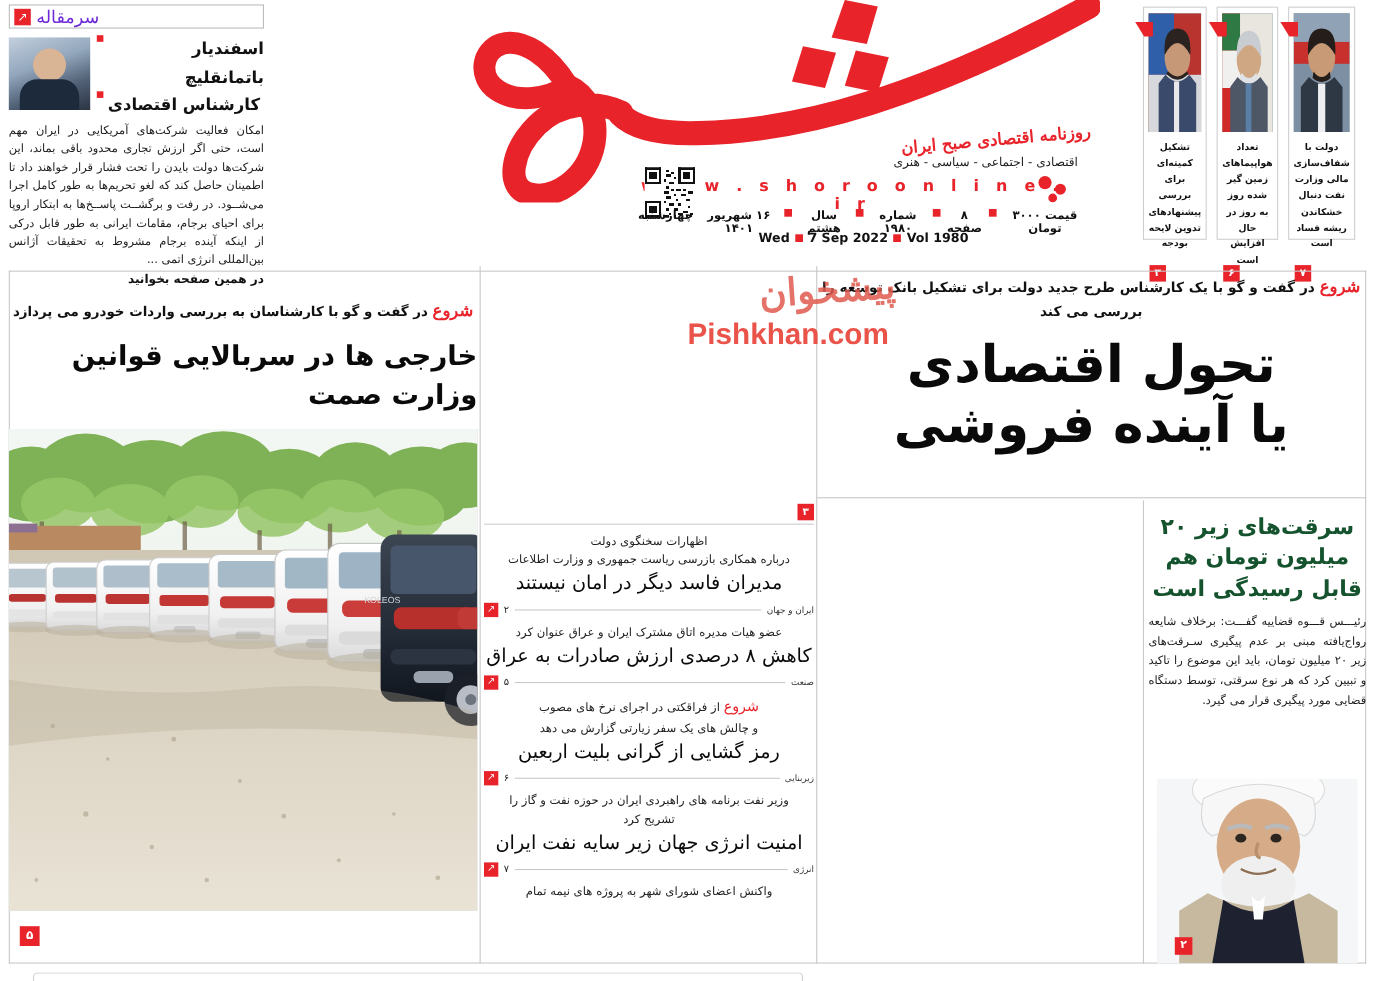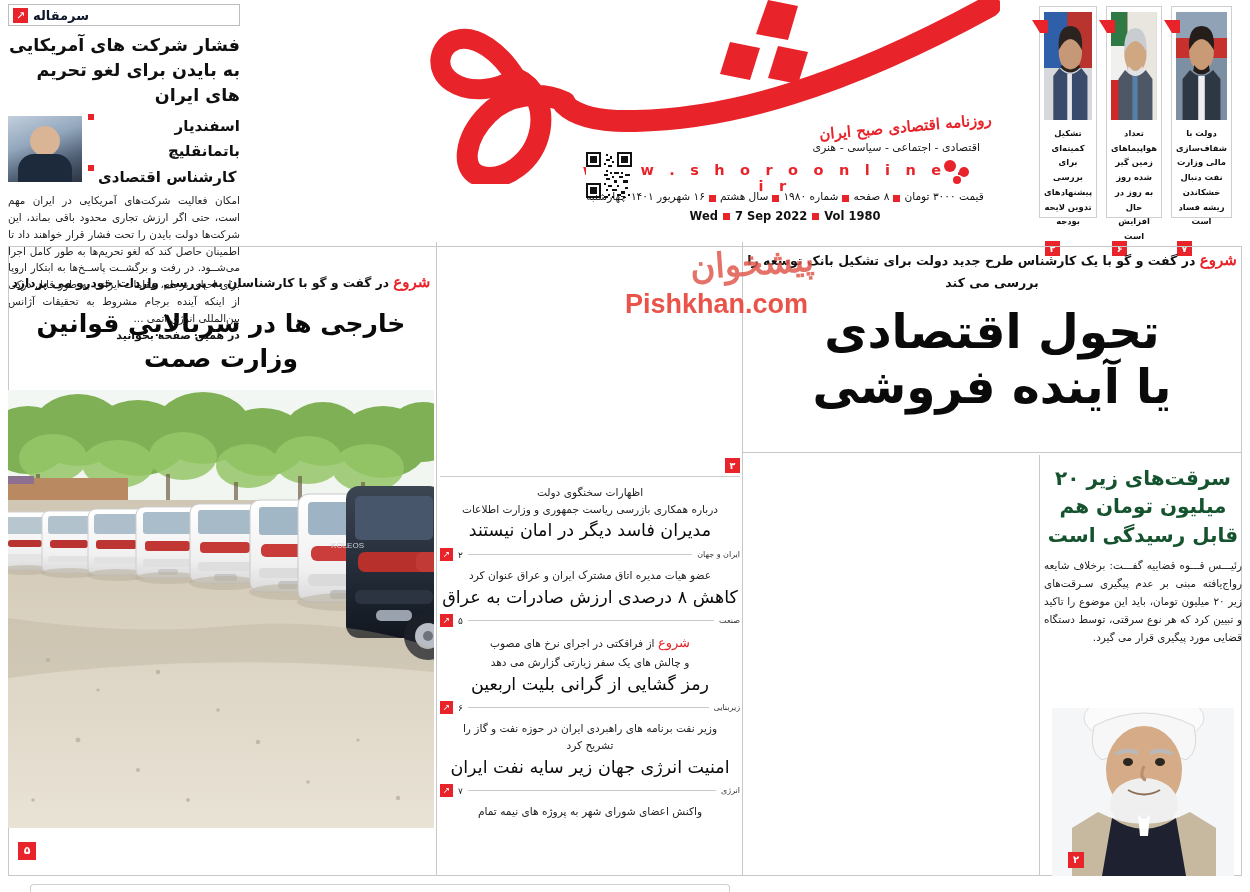--- a/index.html
+++ b/index.html
@@ -31,21 +31,21 @@
     justify-content: flex-start; gap: 5px; padding: 0 4px;
     background: #fff;
   }
   .ed-arrow {
     width: 15px; height: 15px; background: #e8232a; position: relative; flex: none;
   }
   .ed-arrow::after {
     content: "↗"; color: #fff; font-size: 11px; line-height: 15px;
     position: absolute; inset: 0; text-align: center;
   }
-  .ed-header-label { font-size: 13px; font-weight: bold; color: #0f172a; }
+  .ed-header-label { font-size: 16px; font-weight: normal; color: #6d28d9; }
   .ed-title {
     font-size: 17.5px; font-weight: bold; line-height: 1.42;
     color: #101010; margin-top: 7px; letter-spacing: -0.2px;
   }
   .ed-meta { margin-top: 6px; }
   .ed-meta-row {
     display: flex; flex-direction: row-reverse; align-items: flex-start;
     gap: 4px; justify-content: flex-start; font-size: 15px;
     font-weight: bold; color: #111; line-height: 1.7;
   }
@@ -86,23 +86,23 @@
     position: absolute; right: 35px; top: 162px; width: 400px;
     font-size: 14.5px; color: #e8232a; font-weight: bold;
     letter-spacing: 5.2px; text-align: center; direction: ltr;
   }
   .qr {
     position: absolute; right: 378px; top: 152px; width: 46px; height: 46px;
     background: #fff;
   }
   .dateline {
     position: absolute; right: 20px; top: 190px; width: 410px;
-    font-size: 10.6px; color: #111; font-weight: normal; text-align: center;
+    font-size: 10.6px; color: #111; font-weight: bold; text-align: center;
     display: flex; flex-direction: row-reverse; justify-content: center;
-    align-items: flex-end; gap: 4px; flex-wrap: nowrap;
+    align-items: flex-start; gap: 4px; flex-wrap: nowrap;
   }
   .dsq { width: 7px; height: 7px; background: #e8232a; display: inline-block; flex:none; }
   .dateline-en {
     position: absolute; right: 20px; top: 209px; width: 410px; direction: ltr;
     font-size: 11.5px; font-weight: bold; color: #111; text-align: center;
     display: flex; justify-content: center; align-items: center; gap: 5px;
   }
 
   
   .cards { position: absolute; right: 23px; top: 6px; width: 188px; height: 232px; display: flex; flex-direction: row-reverse; gap: 9px;}
@@ -231,21 +231,21 @@
     direction: rtl;
   }
   .bs-kicker {
     font-size: 12.2px; font-weight: bold; color: #111; text-align: center;
     line-height: 1.6;
   }
   .bs-kicker .brandmark {
     color: #e8232a; font-family: "DejaVu Serif", serif; font-size: 15px;
   }
   .bs-title {
-    font-size: 25px; font-weight: bold; color: #0a0a0a; text-align: center;
+    font-size: 25px; font-weight: bold; color: #0a0a0a; text-align: right;
     line-height: 1.4; margin-top: 12px;
   }
   .bs-photo {
     position: absolute; left: 0; top: 120px; width: 426px; height: 438px;
     overflow: hidden; background: #cdd3cf;
   }
   .bs-num {
     position: absolute; left: 10px; bottom: 10px; width: 18px; height: 18px;
     background: #e8232a; color: #fff; font-size: 11px; font-weight: bold;
     text-align: center; line-height: 18px; z-index: 5;
@@ -269,21 +269,20 @@
 
 <div class="page">
 
   <div class="top-strip">
 
     <div class="editorial">
       <div class="ed-header">
         <span class="ed-arrow"></span>
         <span class="ed-header-label">سرمقاله</span>
       </div>
-      <div class="ed-title">فشار شرکت های آمریکایی به بایدن برای لغو تحریم های ایران</div>
       <div class="ed-meta">
         <div class="ed-photo"></div>
         <div class="ed-meta-row">
           <span class="ed-bullet"></span>
           <span>اسفندیار باتمانقلیچ</span>
         </div>
         <div class="ed-meta-row">
           <span class="ed-bullet"></span>
           <span>کارشناس اقتصادی</span>
         </div>

